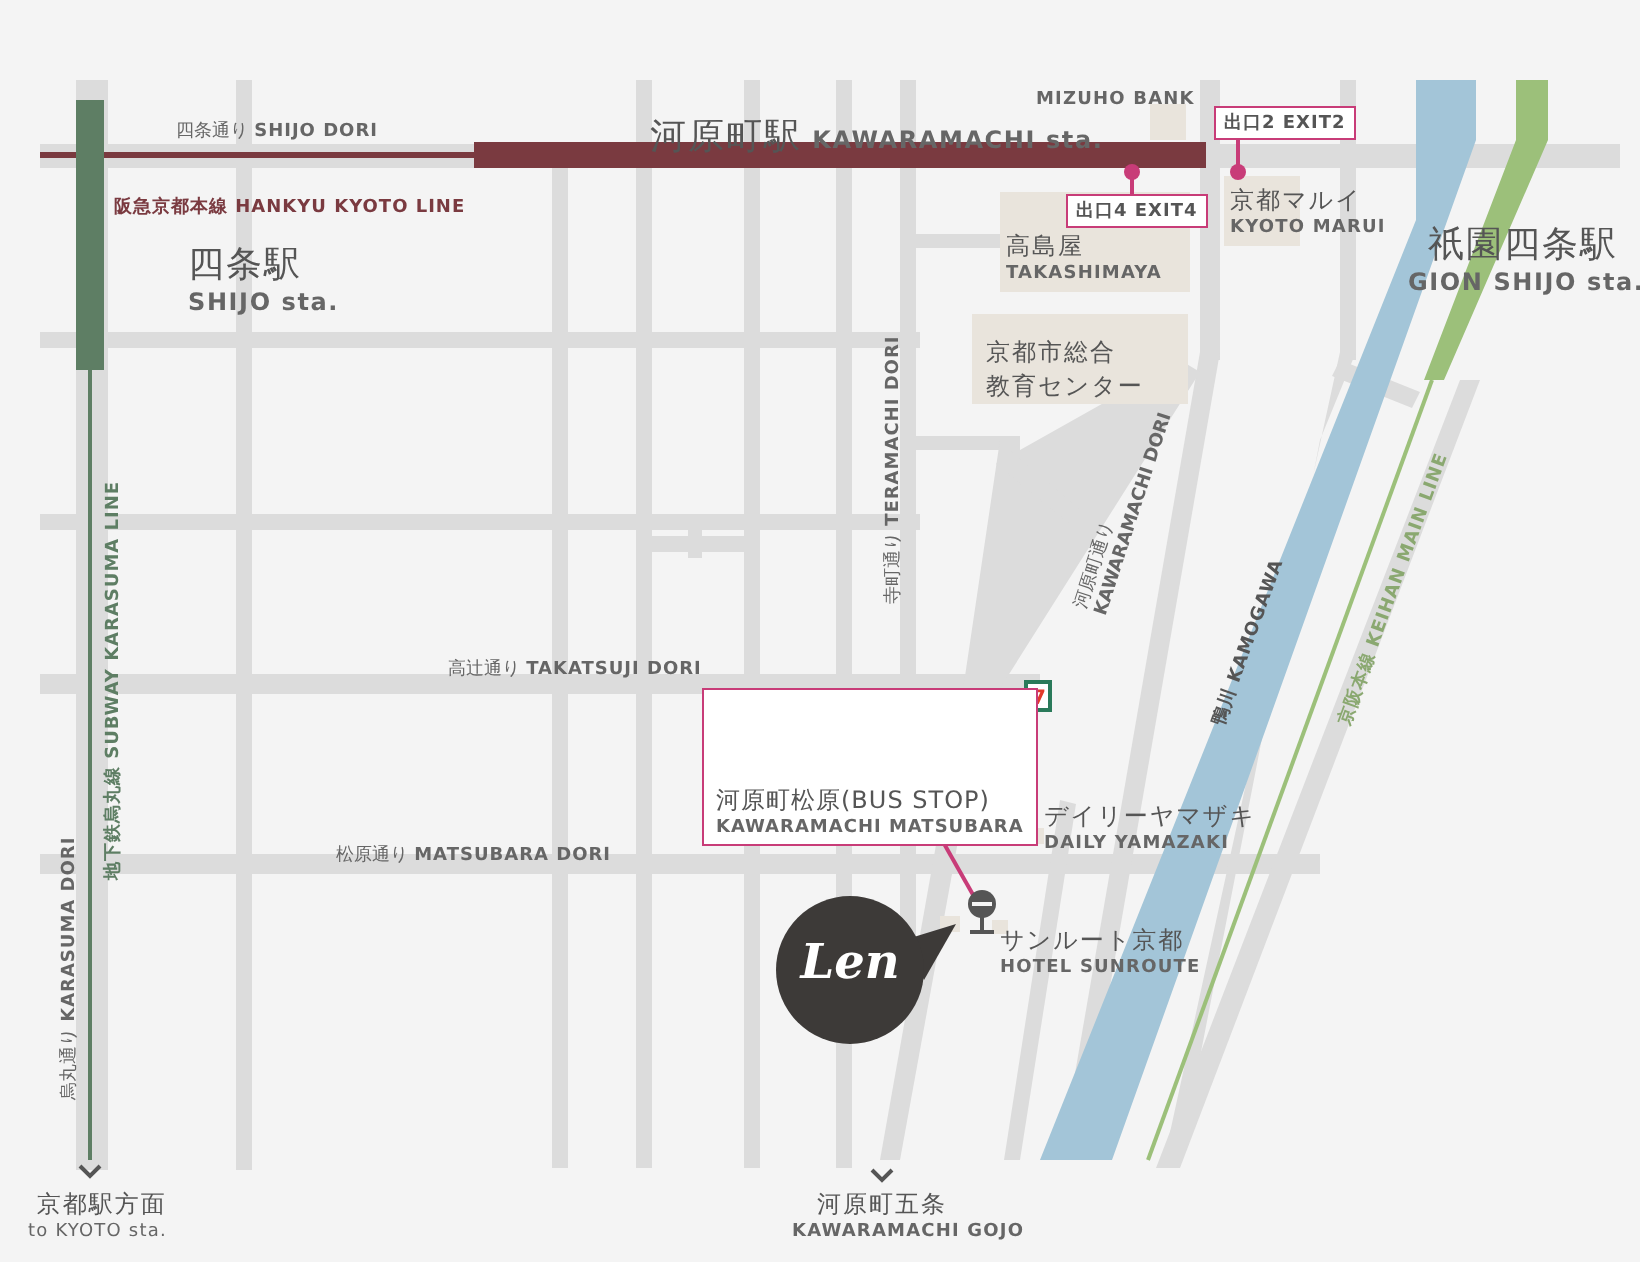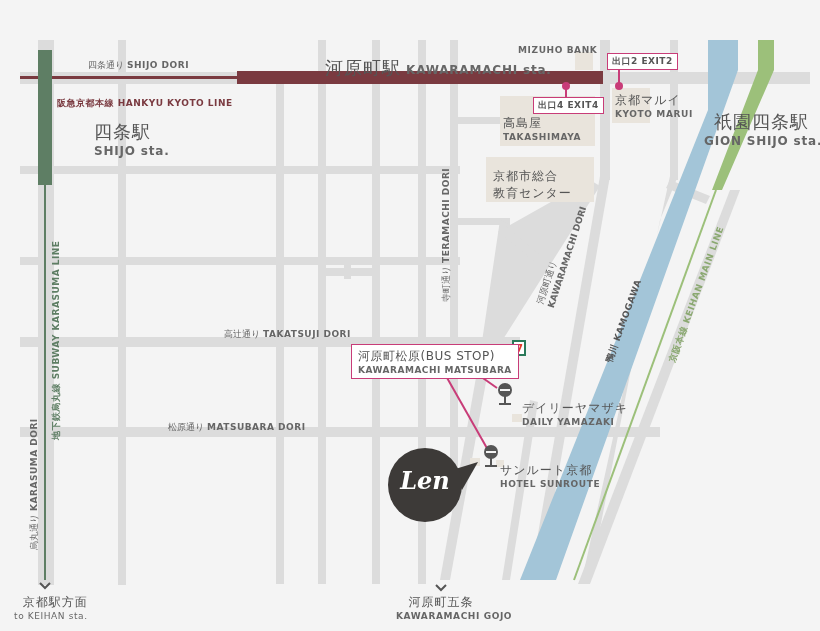--- a/index.html
+++ b/index.html
@@ -7,21 +7,21 @@
   #map { position:absolute; left:0; top:0; width:820px; height:631px; }
   .lbl { position:absolute; color:#555; white-space:nowrap; font-family:"DejaVu Sans", sans-serif; }
   .jp { font-size:12px; letter-spacing:1px; }
   .en { font-size:9px; letter-spacing:0.6px; font-weight:bold; color:#666; }
   .big-jp { font-size:18px; letter-spacing:1px; color:#555; }
   .big-en { font-size:12px; font-weight:bold; letter-spacing:0.8px; color:#666; }
   .road-lbl { font-size:9px; color:#666; }
   .road-lbl b { font-weight:bold; letter-spacing:0.5px; }
   .exit-box { position:absolute; background:#fff; border:1.5px solid #c83c78; font-size:9px; font-weight:bold; color:#555; padding:1px 4px; letter-spacing:0.5px; white-space:nowrap; }
   .bus-box { position:absolute; background:#fff; border:1.5px solid #c83c78; padding:3px 6px; white-space:nowrap; }
-  .bus-box .j { font-size:12px; color:#555; letter-spacing:0.5px; }
+  .bus-box .j { font-size:12px; color:#555; letter-spacing:0.5px;margin-top:44px; }
   .bus-box .e { font-size:9px; font-weight:bold; color:#666; letter-spacing:0.5px; }
   .rot { position:absolute; transform-origin:left top; white-space:nowrap; }
   .len { position:absolute; left:388px; top:448px; width:74px; height:74px; border-radius:50%; background:#3d3a38; }
   .len span { position:absolute; left:0; top:18px; width:74px; text-align:center; color:#fff; font-family:"DejaVu Serif", serif; font-style:italic; font-size:24px;font-weight:bold; }
 </style>
 </head>
 <body>
 
 <svg id="map" width="820" height="631" viewBox="0 0 820 631">
 
@@ -162,18 +162,18 @@
   <div class="j">河原町松原(BUS STOP)</div>
   <div class="e">KAWARAMACHI MATSUBARA</div>
 </div>
 
 <div class="len">
     <span>Len</span>
   </div>
 
 <div class="lbl" style="left:14px;top:594px;text-align:right;">
   <div class="jp">京都駅方面</div>
-  <div class="en" style="font-weight:normal;">to KEIHAN sta.</div>
+  <div class="en" style="font-weight:normal;">to KYOTO sta.</div>
 </div>
 <div class="lbl" style="left:396px;top:594px;text-align:center;width:90px;">
   <div class="jp">河原町五条</div>
   <div class="en">KAWARAMACHI GOJO</div>
 </div>
 
 </body></html>

